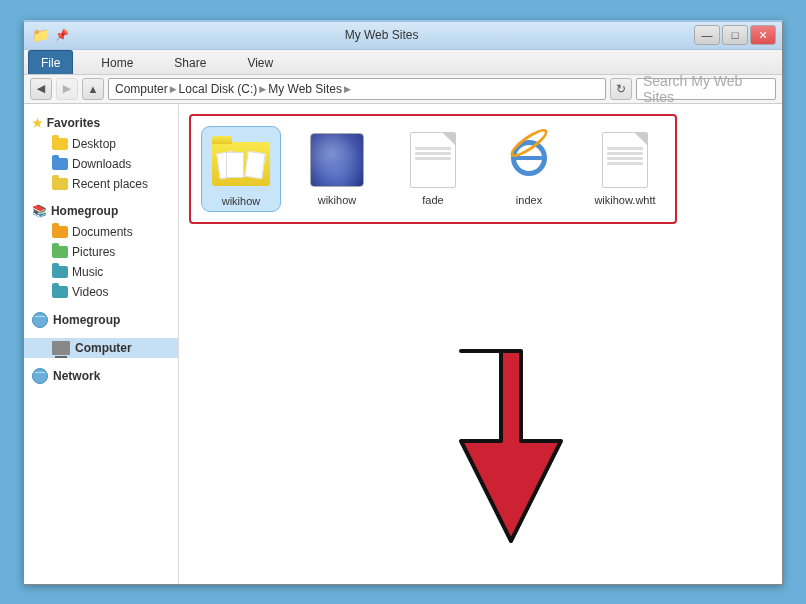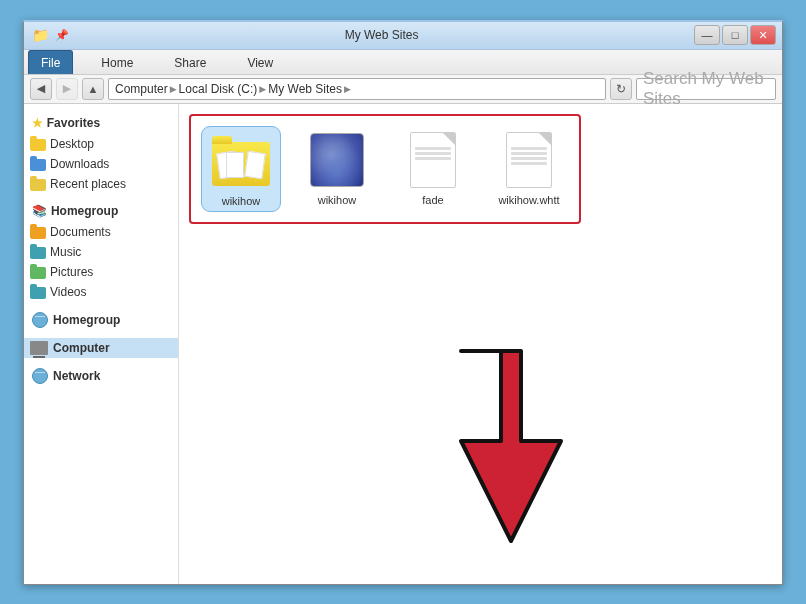--- a/index.html
+++ b/index.html
@@ -185,22 +185,22 @@
       display: flex;
       align-items: center;
       padding: 4px 8px;
       font-size: 12px;
       font-weight: bold;
       color: #333;
       cursor: pointer;
     }
     .sidebar-item {
       display: flex;
-      align-items: flex-end;
-      padding: 3px 8px 3px 6px;
+      align-items: center;
+      padding: 3px 8px 3px 28px;
       font-size: 12px;
       color: #333;
       cursor: pointer;
     }
     .sidebar-item.active {
       background: #c5dff5;
     }
     
     .file-area {
       flex: 1;
@@ -368,21 +368,21 @@
     <div class="address-path">
       <span class="address-path-item">Computer</span>
       <span class="address-chevron"> ▶ </span>
       <span class="address-path-item">Local Disk (C:)</span>
       <span class="address-chevron"> ▶ </span>
       <span class="address-path-item">My Web Sites</span>
       <span class="address-chevron"> ▶ </span>
     </div>
     <div class="refresh-btn">↻</div>
     <div class="search-box">
-      <span style="color:#aaa;font-size:17px;">Search My Web Sites</span>
+      <span style="color:#aaa;font-size:14px;">Search My Web Sites</span>
     </div>
   </div>
 
   <div class="main-content">
 
     <div class="sidebar">
 
       <div class="sidebar-section">
         <div class="sidebar-header">
           <span style="color:#f4c830;margin-right:4px;">★</span>
@@ -405,26 +405,26 @@
       <div class="sidebar-section">
         <div class="sidebar-header">
           <span style="margin-right:4px;font-size:12px;">📚</span>
           <span>Homegroup</span>
         </div>
         <div class="sidebar-item">
           <span class="sf sf-orange"></span>
           <span>Documents</span>
         </div>
         <div class="sidebar-item">
+          <span class="sf sf-green"></span>
+          <span>Pictures</span>
+        </div>
+        <div class="sidebar-item">
           <span class="sf sf-teal"></span>
           <span>Music</span>
-        </div>
-        <div class="sidebar-item">
-          <span class="sf sf-green"></span>
-          <span>Pictures</span>
         </div>
         <div class="sidebar-item">
           <span class="sf sf-teal"></span>
           <span>Videos</span>
         </div>
       </div>
 
       <div class="sidebar-section">
         <div class="sidebar-header">
           <div class="globe-icon" style="margin-right:5px;display:inline-block;"></div>
@@ -478,20 +478,36 @@
             <div style="width:46px;height:56px;background:white;border:1px solid #ccc;border-radius:2px;position:relative;overflow:hidden;">
               <div style="position:absolute;top:0;right:0;width:0;height:0;border-style:solid;border-width:0 12px 12px 0;border-color:transparent #ccc transparent transparent;"></div>
               <div style="margin:14px 4px 2px 4px;height:3px;background:#ddd;border-radius:1px;"></div>
               <div style="margin:2px 4px;height:3px;background:#ddd;border-radius:1px;"></div>
               <div style="margin:2px 4px;height:3px;background:#ddd;border-radius:1px;"></div>
             </div>
           </div>
           <span class="file-name">fade</span>
         </div>
 
+        <div class="file-item">
+          <div class="file-icon">
+            <div style="position:relative;width:54px;height:58px;display:flex;align-items:center;justify-content:center;">
+
+              <div style="position:relative;width:40px;height:40px;">
+                <div style="width:36px;height:36px;border:5px solid #4a8fd4;border-radius:50%;position:absolute;top:0;left:2px;overflow:hidden;">
+                  <div style="position:absolute;top:50%;left:0;right:0;height:4px;background:#4a8fd4;transform:translateY(-50%);"></div>
+                </div>
+                <div style="position:absolute;top:-4px;left:-2px;width:44px;height:14px;border:3px solid #f0a020;border-radius:50%;transform:rotate(-35deg);pointer-events:none;"></div>
+              </div>
+
+              <div style="position:absolute;top:0;right:0;width:20px;height:26px;background:white;border:1px solid #ddd;border-radius:1px;z-index:-1;"></div>
+            </div>
+          </div>
+          <span class="file-name">index</span>
+        </div>
 
         <div class="file-item">
           <div class="file-icon">
             <div style="width:46px;height:56px;background:white;border:1px solid #ccc;border-radius:2px;position:relative;">
               <div style="position:absolute;top:0;right:0;width:0;height:0;border-style:solid;border-width:0 12px 12px 0;border-color:transparent #ccc transparent transparent;"></div>
               <div style="margin:14px 4px 2px 4px;height:3px;background:#ddd;border-radius:1px;"></div>
               <div style="margin:2px 4px;height:3px;background:#ddd;border-radius:1px;"></div>
               <div style="margin:2px 4px;height:3px;background:#ddd;border-radius:1px;"></div>
               <div style="margin:2px 4px;height:3px;background:#ddd;border-radius:1px;"></div>
             </div>

